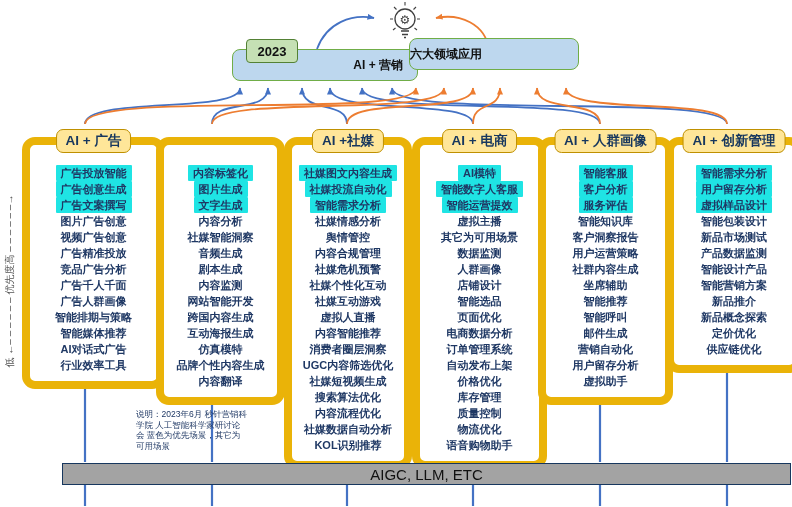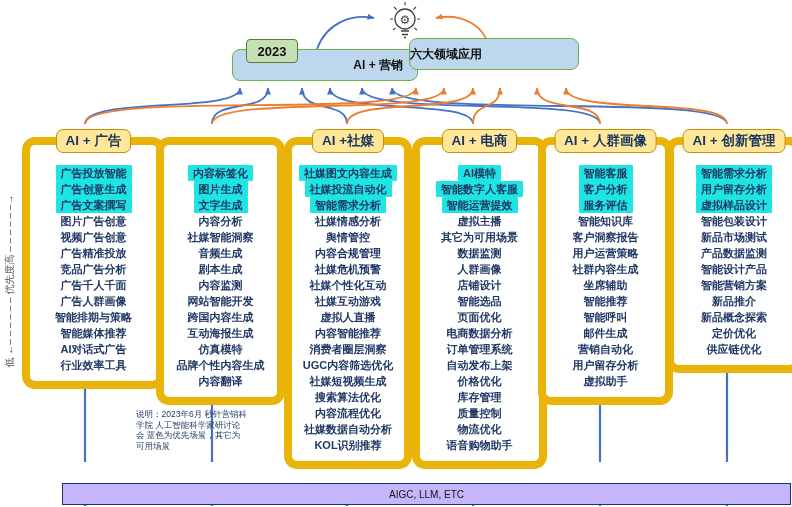--- a/index.html
+++ b/index.html
@@ -33,23 +33,23 @@
 
   
   .axis{position:absolute;left:-120px;top:274px;width:260px;text-align:center;
         font-size:10px;color:#555;transform:rotate(-90deg);white-space:nowrap;z-index:2;}
 
   
   .note{position:absolute;left:100px;top:409px;width:112px;font-size:8.5px;line-height:10.5px;
         color:#1F3864;z-index:2;margin-left:36px;}
 
   
-  .bar{position:absolute;left:62px;top:463px;width:727px;height:20px;background:#c4b5fd;
+  .bar{position:absolute;left:62px;top:463px;width:727px;height:20px;background:#a3a3a3;
        border:1.7px solid #17375E;display:flex;align-items:center;justify-content:center;
-       font-size:10px;color:#111;z-index:2;margin-top:20px;}
+       font-size:15px;color:#111;z-index:2;}
 </style>
 </head>
 <body>
 
 <div class="stage">
 
   <svg class="arrows" width="792" height="507" viewBox="0 0 792 507">
     <defs>
       <marker id="mb" markerUnits="userSpaceOnUse" markerWidth="8" markerHeight="7" refX="6.5" refY="3" orient="auto">
         <path d="M0,0 L7,3 L0,6 Z" fill="#4472C4"></path>

